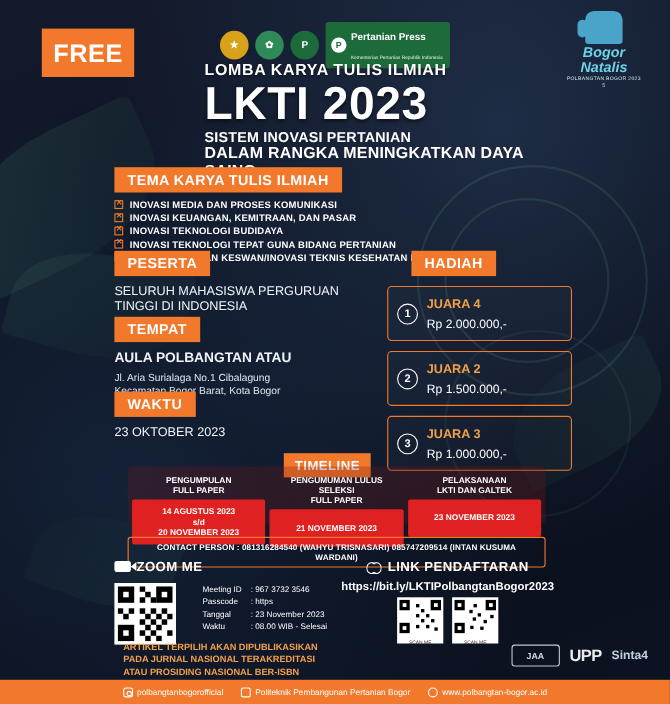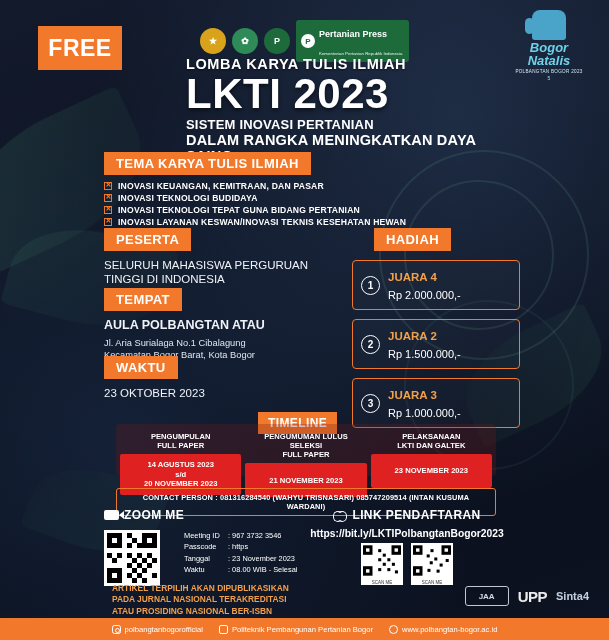--- a/index.html
+++ b/index.html
@@ -302,20 +302,24 @@
   <div class="headline">
     <div class="h-lkti-top">LOMBA KARYA TULIS ILMIAH</div>
     <div class="h-lkti-big">LKTI 2023</div>
     <div class="h-sub1">SISTEM INOVASI PERTANIAN</div>
     <div class="h-sub2">DALAM RANGKA MENINGKATKAN DAYA SAING</div>
   </div>
 
   <div class="tema-wrap">
     <span class="chip">TEMA KARYA TULIS ILMIAH</span>
     <div class="tema-list">
+      <div class="tema-item">
+          <span class="tema-bullet"></span>
+          <span>INOVASI MEDIA DAN PROSES KOMUNIKASI</span>
+        </div>
       <div class="tema-item">
           <span class="tema-bullet"></span>
           <span>INOVASI KEUANGAN, KEMITRAAN, DAN PASAR</span>
         </div>
       <div class="tema-item">
           <span class="tema-bullet"></span>
           <span>INOVASI TEKNOLOGI BUDIDAYA</span>
         </div>
       <div class="tema-item">
           <span class="tema-bullet"></span>

